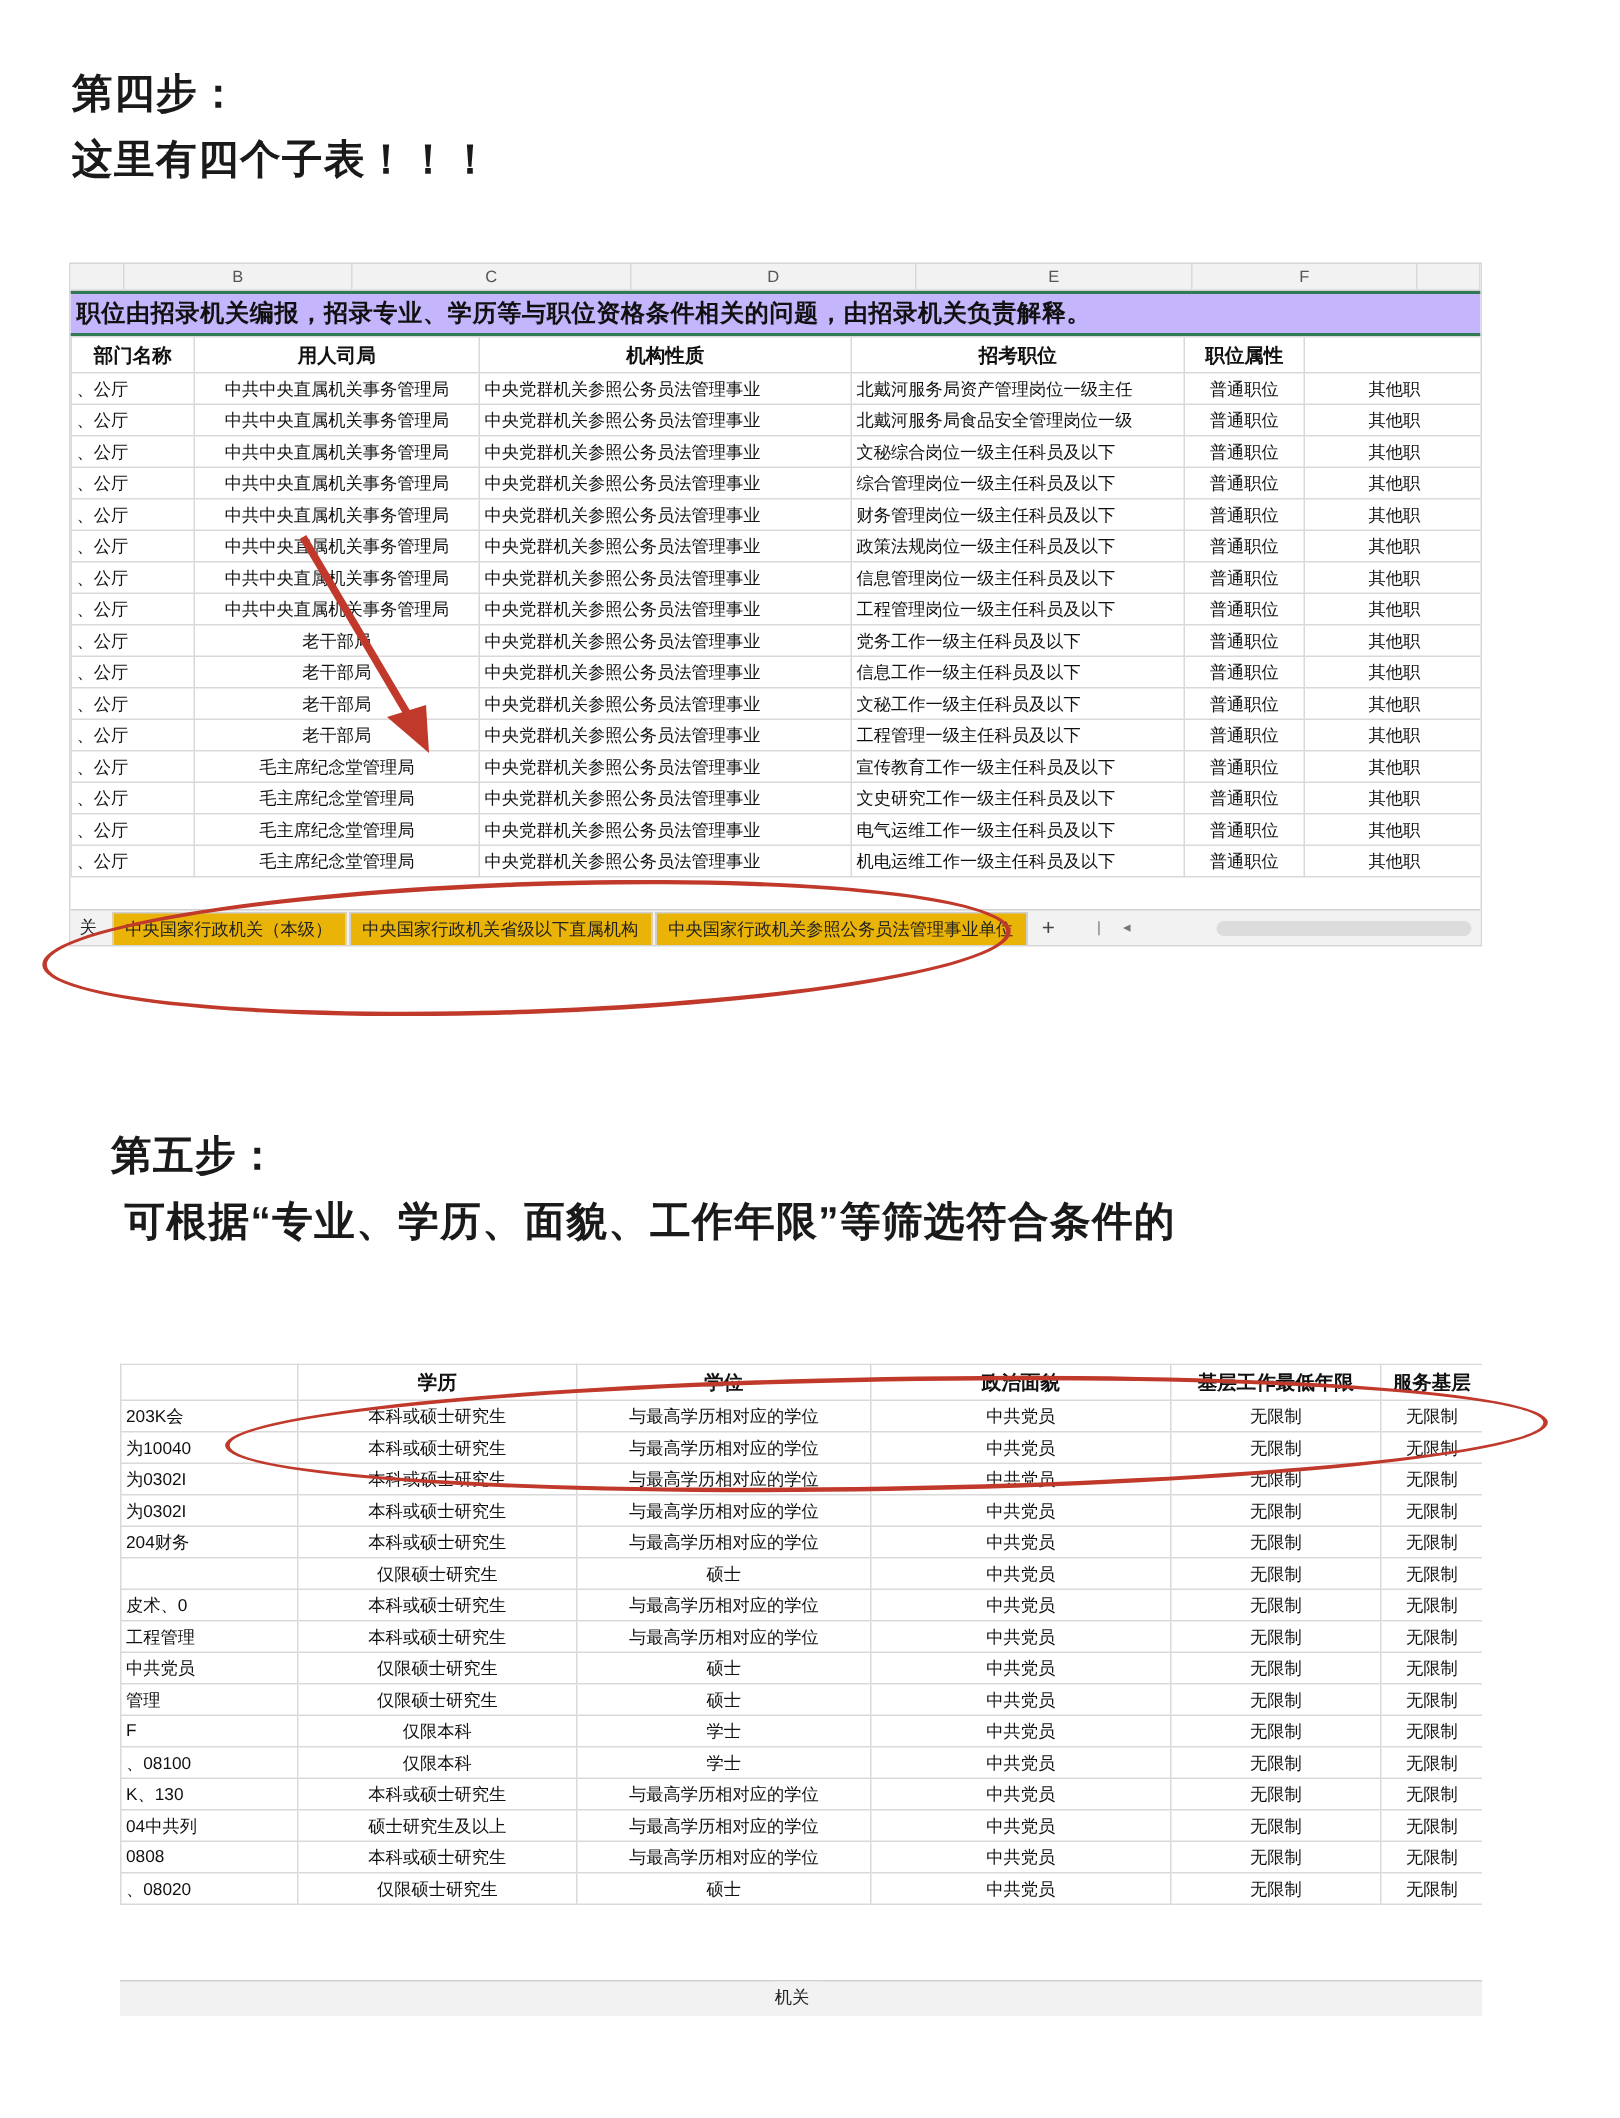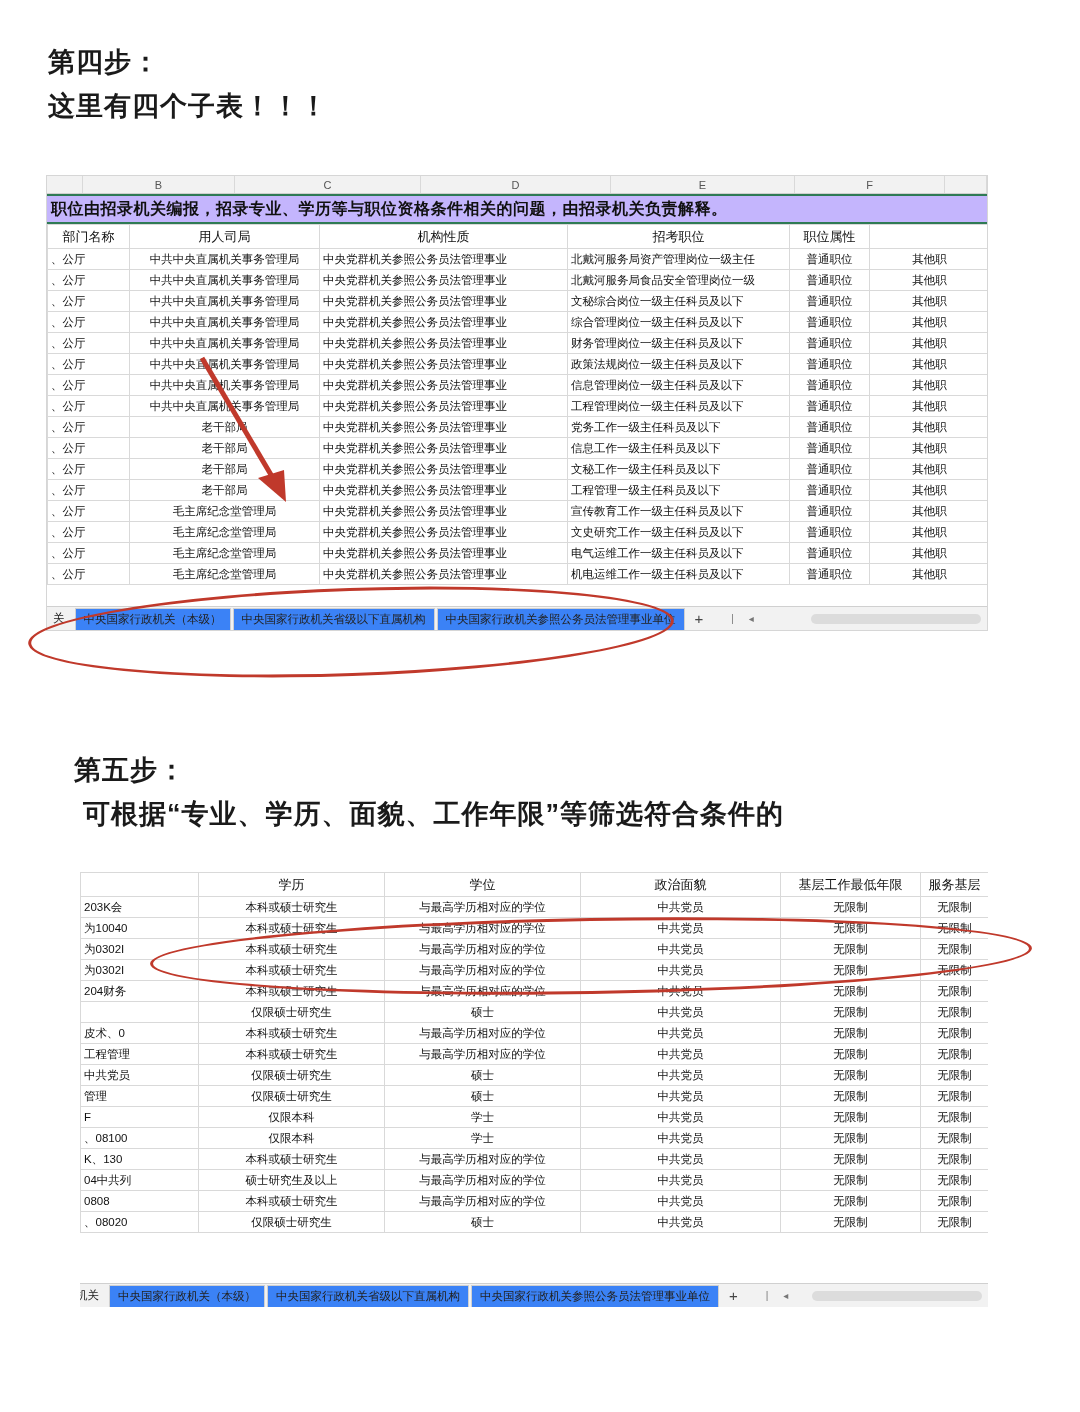--- a/index.html
+++ b/index.html
@@ -61,41 +61,41 @@
   }
   table.grid th,table.grid td{
     border:1px solid #d9d9d9;
     padding:1px 3px;
     height:21px;
     box-sizing:border-box;
     overflow:hidden;
     white-space:nowrap;
   }
   table.grid th{
-    font-weight:400;
+    font-weight:700;
     text-align:center;
     font-size:13px;
     height:24px;
   }
   .ctr{text-align:center;}
   .lft{text-align:left;}
   
   .tabbar{
     display:flex;align-items:center;
     height:24px;
     background:#f2f2f2;
     border-top:1px solid #d0d0d0;
     font-size:11.5px;
     padding-left:4px;
     box-sizing:border-box;
     gap:2px;
   }
   .tabbar .tab{
     padding:3px 8px;
-    background:#3b82f6;
+    background:#eab308;
     border:1px solid #d0d0d0;
     border-bottom:none;
     white-space:nowrap;
     color:#222;
   }
   .tabbar .tab.cut{
     border-left:none;
     padding-left:2px;
     background:#f2f2f2;
     border:none;
@@ -307,21 +307,21 @@
 <svg class="anno" style="left:190px;top:350px;width:130px;height:170px;">
   <line x1="12" y1="8" x2="90" y2="140" stroke="#c0392b" stroke-width="5"></line>
   <polygon points="96,152 68,128 94,120" fill="#c0392b"></polygon>
 </svg>
 
 <div class="ellipse" style="left:28px;top:588px;width:640px;height:82px;transform:rotate(-2deg);"></div>
 
 <div class="step-title" style="left:58px;top:752px;margin-left:16px;">第五步：</div>
 <div class="step-title" style="left:58px;top:796px;margin-left:25px;">可根据“专业、学历、面貌、工作年限”等筛选符合条件的</div>
 
-<div class="sheet" style="left:80px;top:872px;width:908px;height:435px;border:none;">
+<div class="sheet" style="left:80px;top:909px;width:908px;height:435px;border:none;">
   <table class="grid">
     <colgroup>
       <col style="width:118px">
         <col style="width:186px">
         <col style="width:196px">
       <col style="width:200px">
         <col style="width:140px">
         <col style="width:68px">
     </colgroup>
     <thead>
@@ -459,21 +459,21 @@
           <td class="lft">、08020</td>
           <td class="ctr">仅限硕士研究生</td>
           <td class="ctr">硕士</td>
           <td class="ctr">中共党员</td>
           <td class="ctr">无限制</td>
           <td class="ctr">无限制</td>
         </tr>
       </tbody>
   </table>
 
-  <div class="tabbar" style="position:absolute;left:-10px;bottom:0;width:918px;">
+  <div class="tabbar" style="position:absolute;left:-10px;bottom:0;width:918px;flex-direction:column;">
     <div class="tab cut">机关</div>
     <div class="tab">中央国家行政机关（本级）</div>
     <div class="tab">中央国家行政机关省级以下直属机构</div>
     <div class="tab">中央国家行政机关参照公务员法管理事业单位</div>
     <div class="plus">+</div>
     <div class="navs">| ◂</div>
     <div class="scrollstub"></div>
   </div>
 </div>
 

